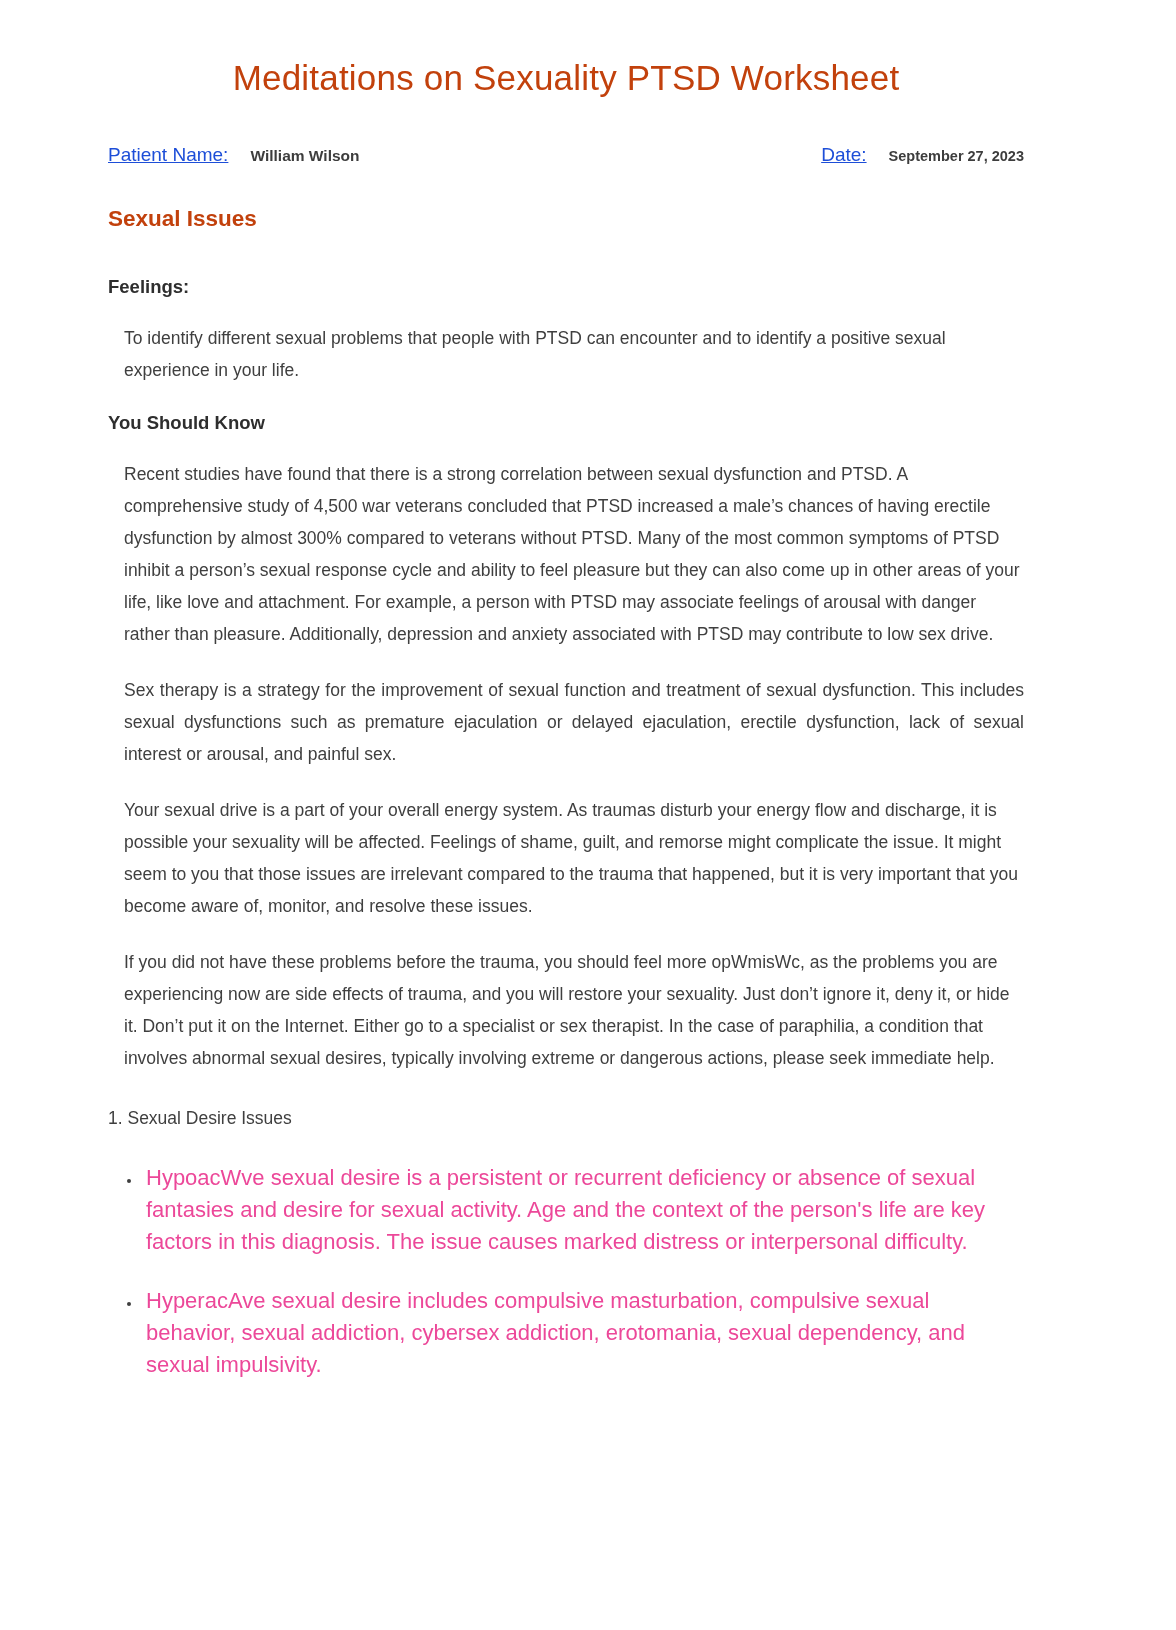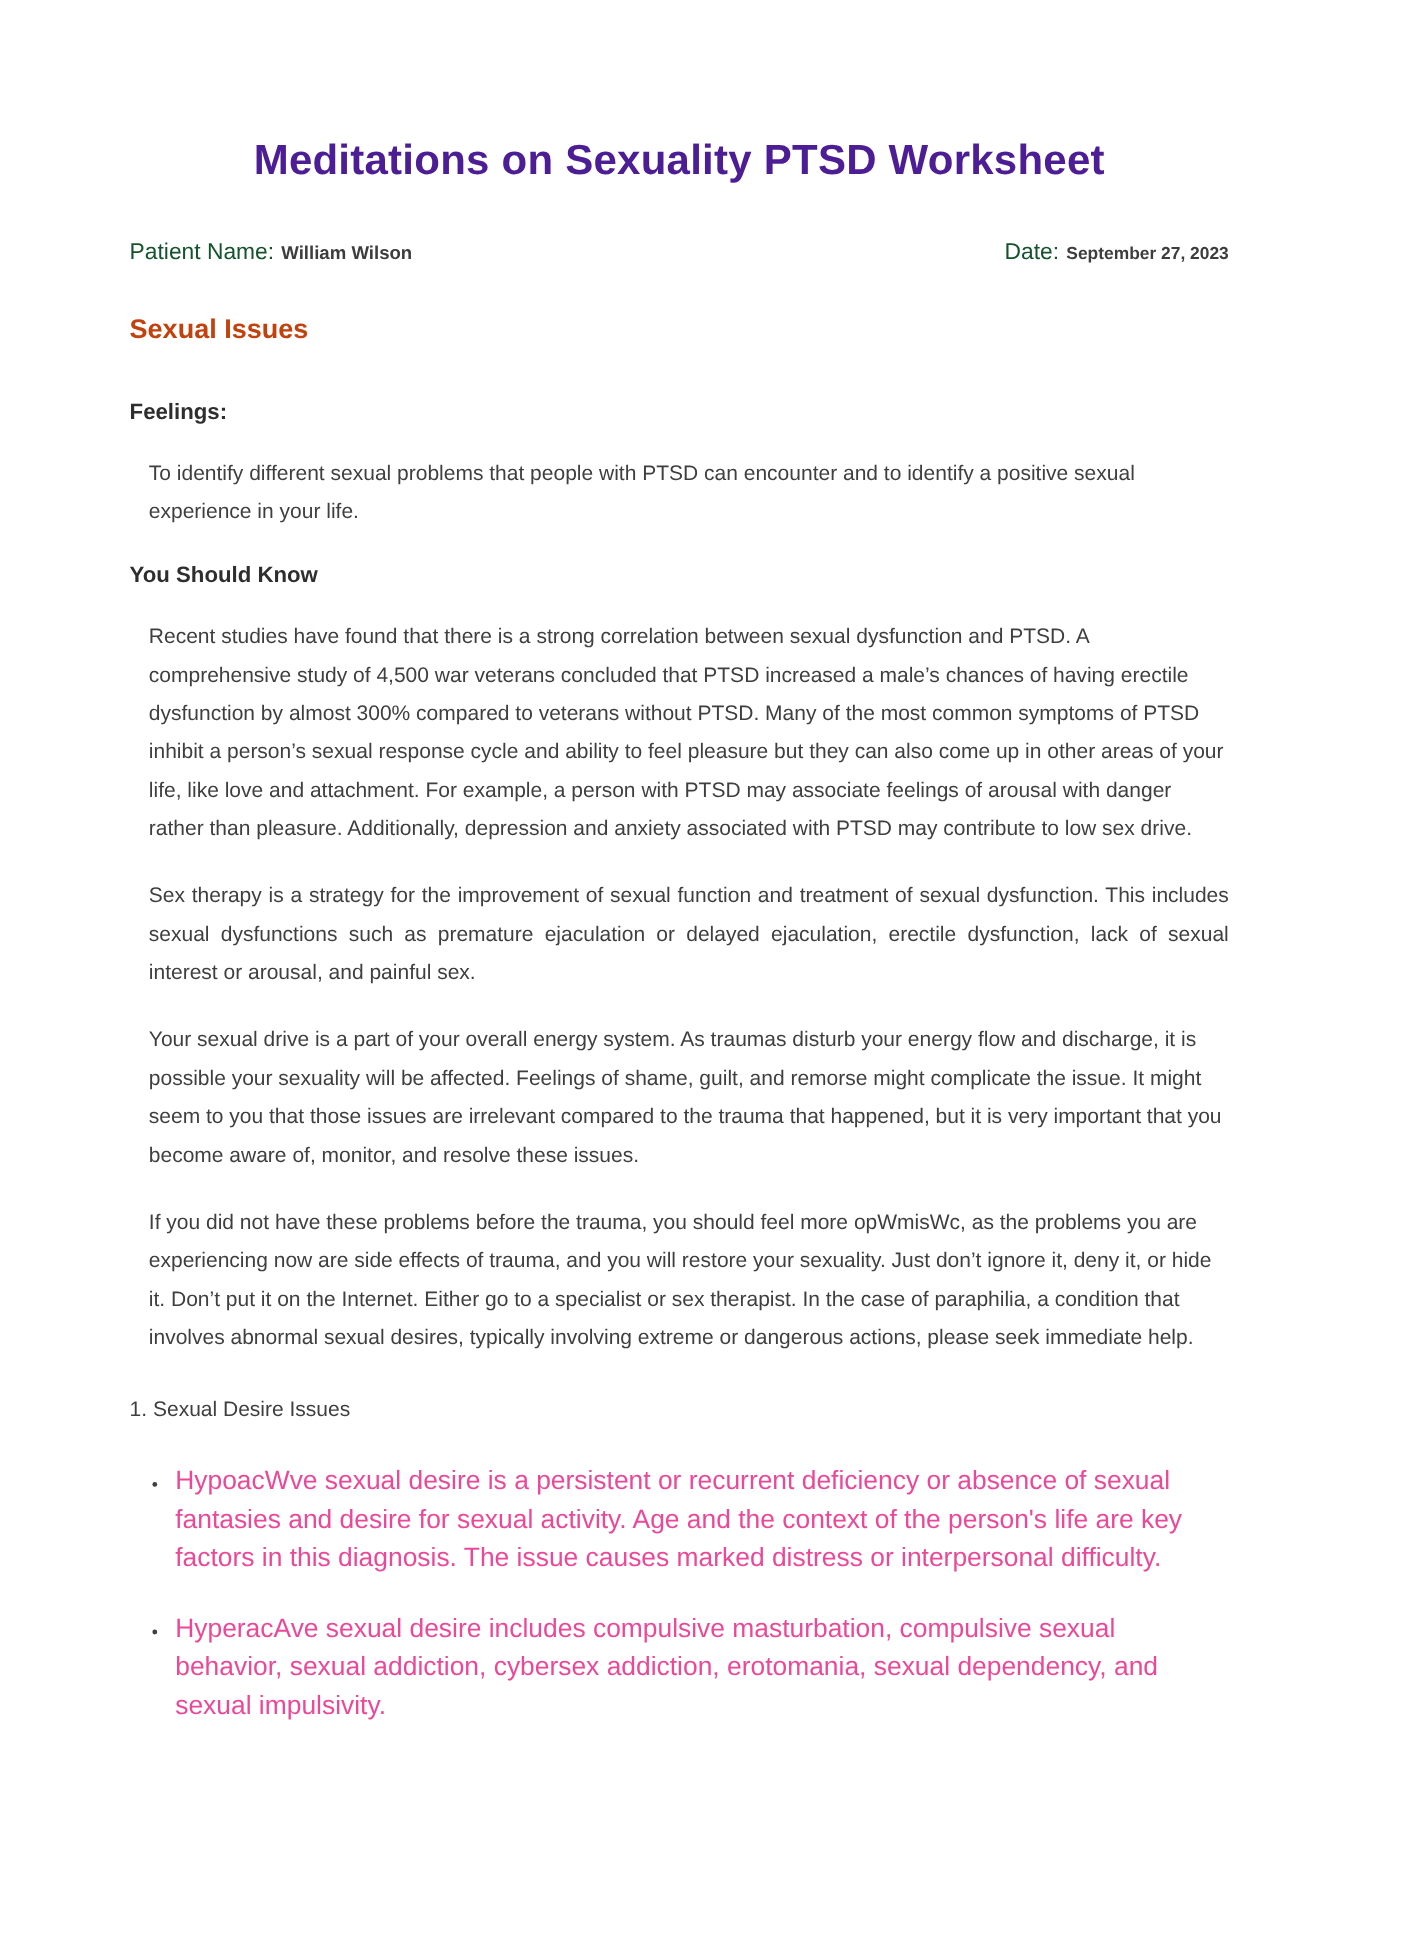--- a/index.html
+++ b/index.html
@@ -11,41 +11,42 @@
     font-family: "Liberation Sans", "DejaVu Sans", sans-serif;
     color: #3f3f3f;
     position: relative;
   }
   .page {
     width: 1176px;
     height: 1630px;
     padding: 0 152px 0 108px;
   }
   .doc-title {
-    margin-top: 112px;
+    margin-top: 56px;
     text-align: center;
     font-size: 35px;
-    font-weight: bold;
+    font-weight: normal;
     letter-spacing: 0.2px;
-    color: #4c1d95;
+    color: #c2410c;
     line-height: 44px;
   }
   .meta-row {
     margin-top: 44px;
     display: flex;
     justify-content: space-between;
     align-items: baseline;
   }
   .meta-pair { display: flex; align-items: baseline; }
   .meta-label {
     font-size: 19px;
-    color: #14532d;
+    color: #1d4ed8;
+    text-decoration: underline;
   }
   .meta-value {
-    margin-left: 6px;
+    margin-left: 22px;
     font-size: 15.5px;
     font-weight: 600;
     color: #3d3d3d;
   }
   .meta-value.date-value {
     font-size: 14.5px;
     font-weight: 600;
   }
   .section-heading {
     margin-top: 40px;

